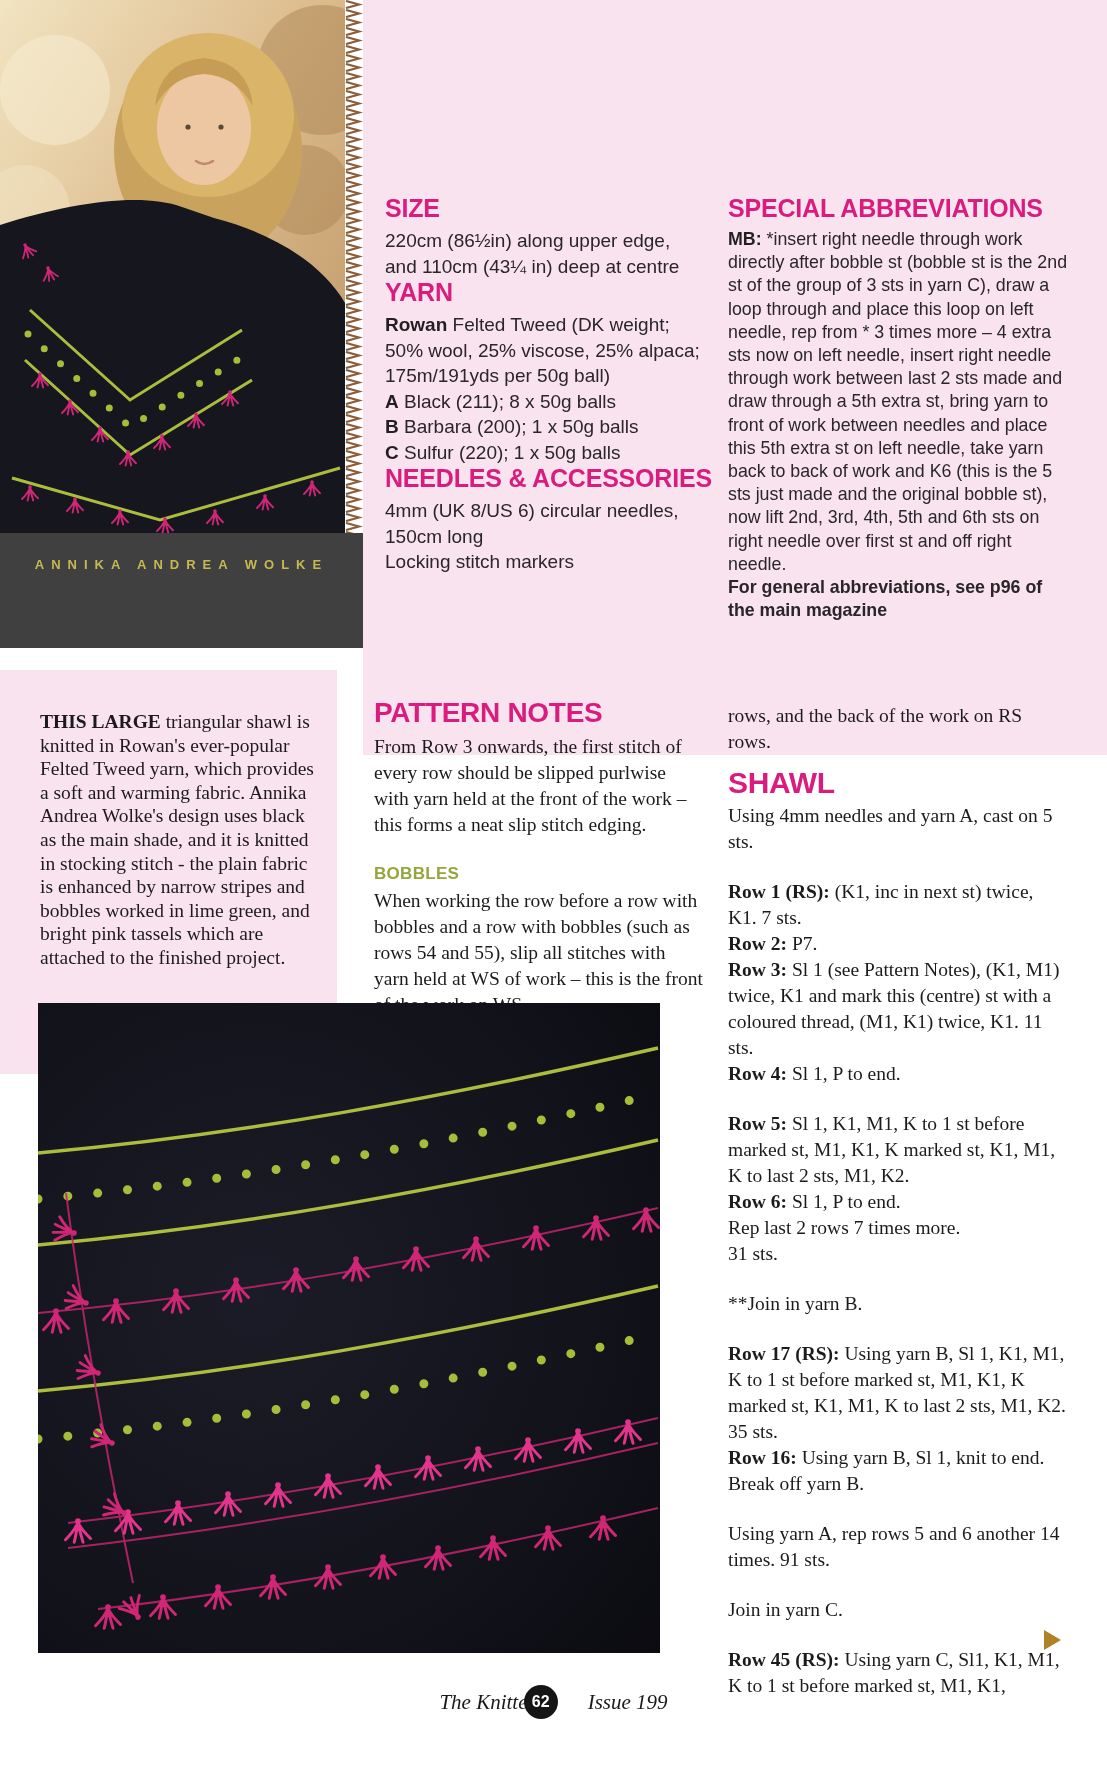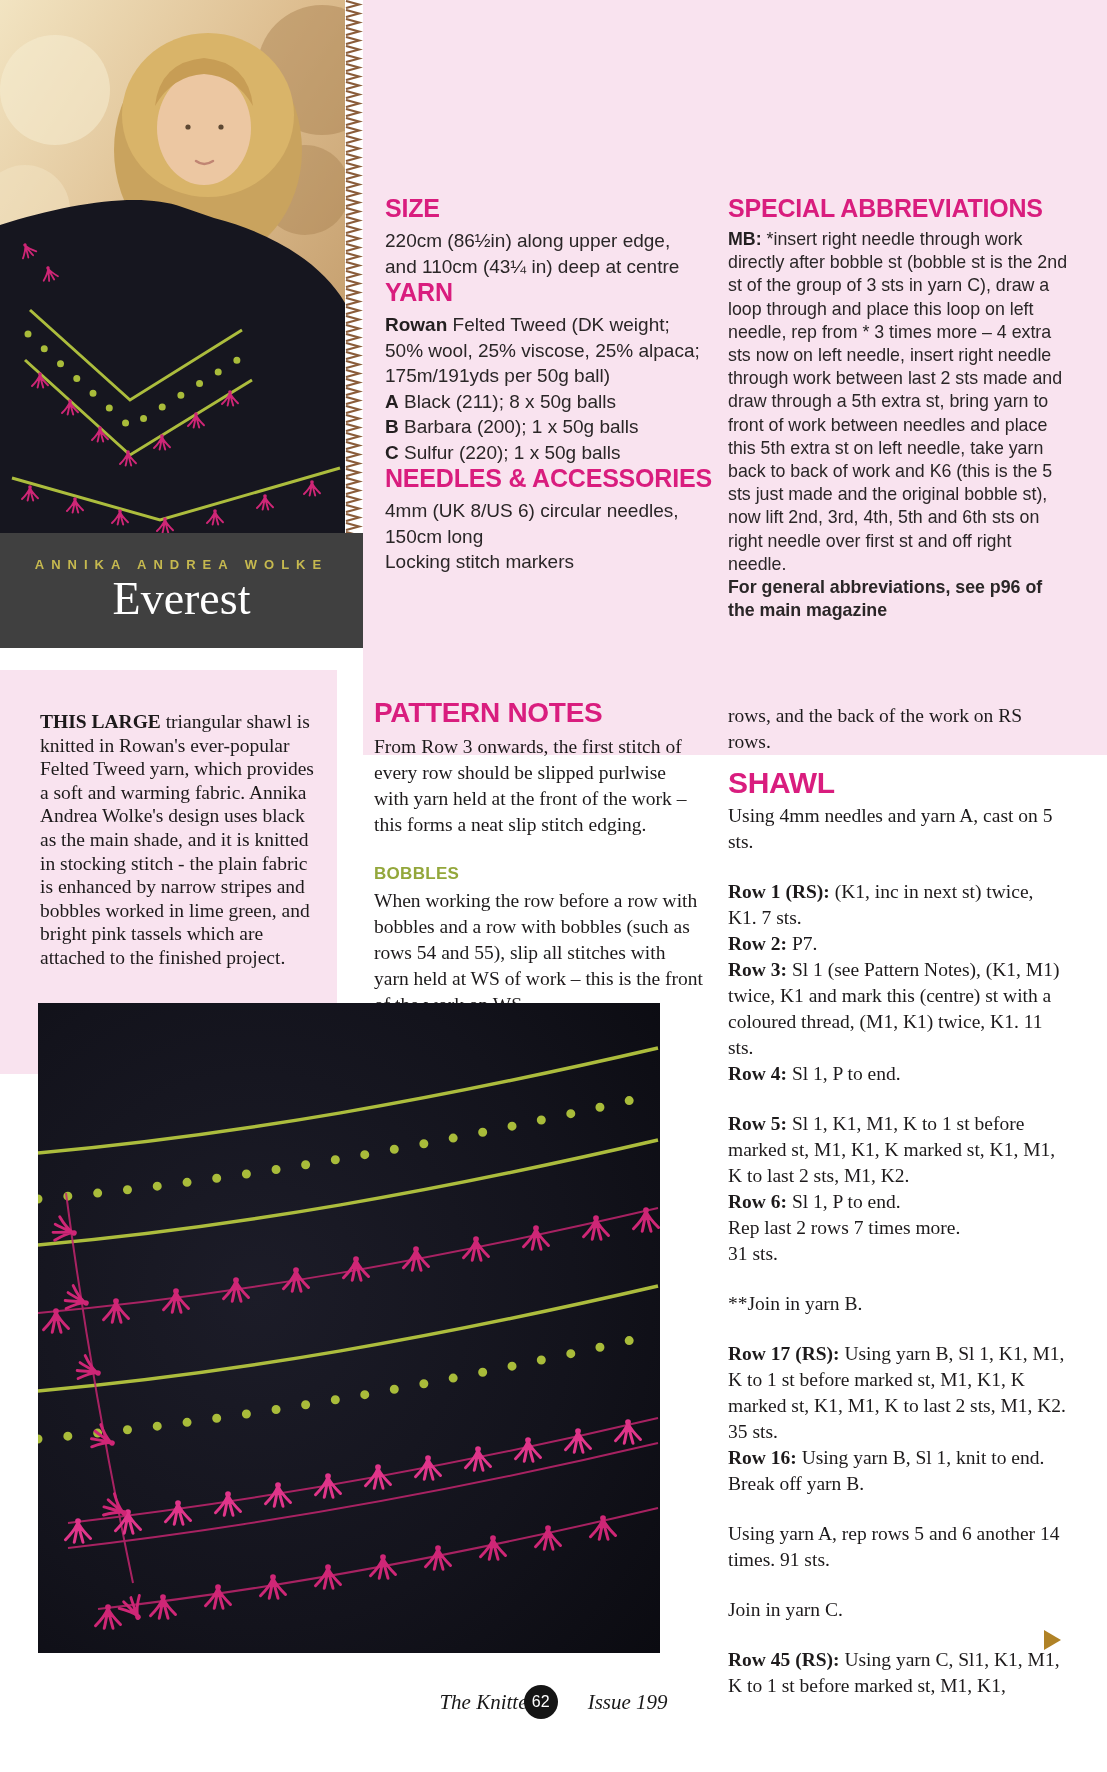--- a/index.html
+++ b/index.html
@@ -54,21 +54,21 @@
 
   
   .cont-arrow{position:absolute;left:1044px;top:1630px;width:0;height:0;
               border-left:17px solid #b08226;border-top:10px solid transparent;border-bottom:10px solid transparent;}
 
   
   .footer{position:absolute;left:0;top:1688px;width:1107px;text-align:center;white-space:nowrap;}
   .footer .mag,.footer .issue{font-family:"Liberation Serif",serif;font-style:italic;font-size:21px;color:#191919;}
   .footer .badge{display:inline-block;width:34px;height:34px;line-height:34px;margin-left:-12px;
                  background:#151515;color:#ffffff;border-radius:50%;text-align:center;
-                 font-size:16px;font-weight:400;font-family:"Liberation Sans",sans-serif;
+                 font-size:16px;font-weight:700;font-family:"Liberation Sans",sans-serif;
                  vertical-align:middle;position:relative;top:-3px;}
   .footer .issue{margin-left:30px;}
 </style>
 </head>
 <body>
 
 <div class="page">
 
   <div class="photo-top">
     <svg width="345" height="533" viewBox="0 0 345 533">
@@ -132,21 +132,20 @@
         <path d="M3,1 L16,4.5 L3,8" fill="none" stroke="#f2bcd9" stroke-width="2.2"></path>
       </pattern>
     </defs>
     <rect x="0" y="0" width="20" height="533" fill="url(#zzA)"></rect>
     <rect x="0" y="533" width="20" height="115" fill="url(#zzB)"></rect>
   </svg>
   <div class="dash-line"></div>
 
   <div class="banner">
     <div class="designer">ANNIKA ANDREA WOLKE</div>
-    <div class="title">Everest</div>
   </div>
 
   <div class="top-box">
     <div class="col-mid">
       <h2 class="spec">SIZE</h2>
 
       <p>220cm (86½in) along upper edge,</p>
       <p>and 110cm (43¼ in) deep at centre</p>
 
       <h2 class="spec gap">YARN</h2>

